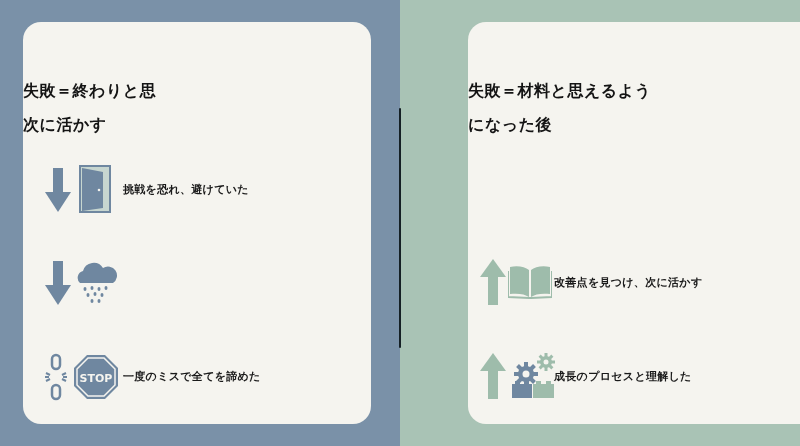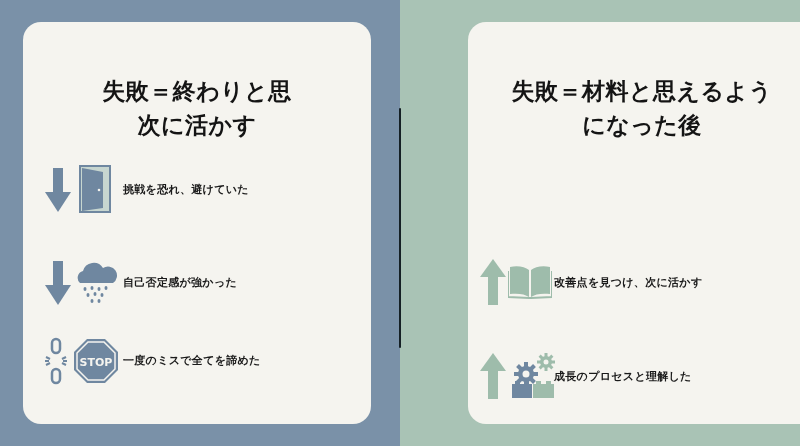--- a/index.html
+++ b/index.html
@@ -11,21 +11,21 @@
     .bg-right { position: absolute; left: 400px; top: 0; width: 400px; height: 446px; }
     .divider { position: absolute; left: 399px; top: 108px; width: 2px; height: 240px; background: #152025; border-radius: 1px; }
     .card {
       position: absolute; top: 22px; height: 402px; width: 348px;
       background: #f5f4ef; border-radius: 18px;
     }
     .card.left { left: 23px; }
     .card.right { left: 438px; margin-left: 30px; }
     .title {
       position: absolute; top: 52px; left: 0; width: 100%;
-      text-align: center; font-weight: bold; font-size: 23px; line-height: 34px;
+      font-weight: bold; font-size: 16px; line-height: 34px;
       color: #141414; letter-spacing: 0.5px;
     }
     .title span { display: block; }
     .item { position: absolute; left: 0; width: 100%; height: 56px; }
     .item .icons { position: absolute; left: 18px; top: 0; width: 82px; height: 56px; }
     .item .icons svg { position: absolute; }
     .item .label {
       position: absolute; left: 100px; top: 0; height: 56px; line-height: 56px;
       font-weight: bold; font-size: 11px; color: #1a1a1a; white-space: nowrap; letter-spacing: 0.3px;
     }
@@ -73,24 +73,23 @@
           <ellipse cx="25" cy="28" rx="1.5" ry="2"></ellipse>
             <ellipse cx="32" cy="27" rx="1.5" ry="2"></ellipse>
           <ellipse cx="14" cy="34" rx="1.5" ry="2"></ellipse>
             <ellipse cx="21" cy="33" rx="1.5" ry="2"></ellipse>
           <ellipse cx="28" cy="34" rx="1.5" ry="2"></ellipse>
             <ellipse cx="18" cy="40" rx="1.5" ry="2"></ellipse>
           <ellipse cx="25" cy="40" rx="1.5" ry="2"></ellipse>
         </g>
       </svg>
     </div>
-    <div class="label">自己否定感が強かった</div>
   </div>
 
-  <div class="item" style="top:311px;text-align:center;">
+  <div class="item" style="top:327px;text-align:center;">
     <div class="icons">
       <svg style="left:4px;top:4px;" width="22" height="48" viewBox="0 0 22 48">
         <rect x="7" y="2" width="8" height="14" rx="4" fill="none" stroke="#6f87a0" stroke-width="2.5"></rect>
         <rect x="7" y="32" width="8" height="14" rx="4" fill="none" stroke="#6f87a0" stroke-width="2.5"></rect>
         <g stroke="#6f87a0" stroke-width="2">
           <line x1="1" y1="20" x2="5" y2="22"></line>
             <line x1="21" y1="20" x2="17" y2="22"></line>
           <line x1="1" y1="28" x2="5" y2="26"></line>
             <line x1="21" y1="28" x2="17" y2="26"></line>
           <line x1="0" y1="24" x2="4" y2="24"></line>

